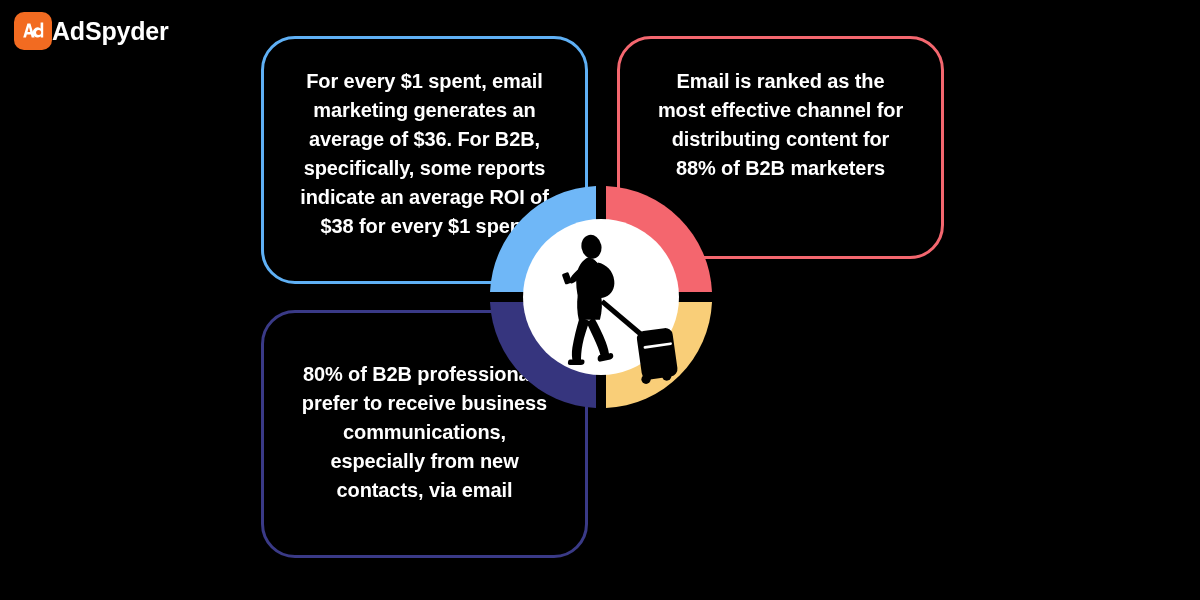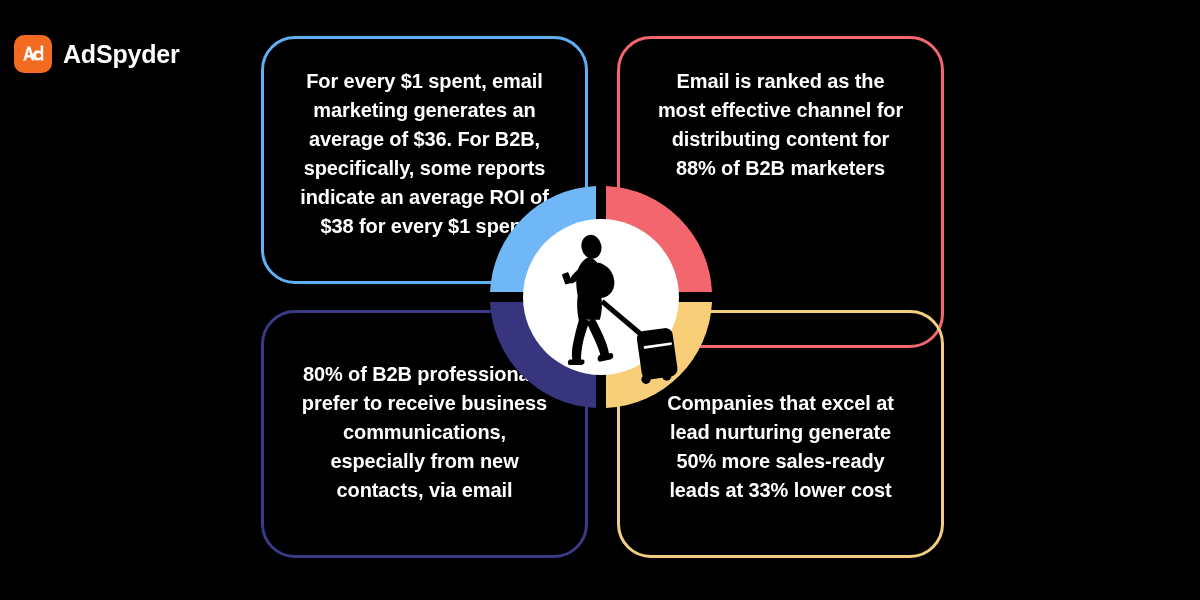--- a/index.html
+++ b/index.html
@@ -13,21 +13,21 @@
   .canvas {
     position:relative;
     width:1200px; height:600px;
     background:#000000;
   }
 
   
   .brand {
     position:absolute;
     left:14px; top:12px;
-    display:flex; align-items:center; gap:11px;margin-top:23px;
+    display:flex; align-items:center; 
   }
   .brand-mark {
     width:38px; height:38px;
     border-radius:10px;
     background:#F26B21;
     display:flex; align-items:center; justify-content:center;
     flex:0 0 auto;
   }
   .brand-mark svg { display:block; }
   .brand-name {
@@ -65,21 +65,21 @@
     width:327px; height:248px;
     border-color:#5FB0F5;
     align-items:flex-start;
     justify-content:center;
   }
   #card-tl .card-text { padding:0 8px; }
 
   
   #card-tr {
     left:617px; top:36px;
-    width:327px; height:312px;
+    width:327px; height:223px;
     border-color:#F4676F;
     align-items:flex-start;
     justify-content:center;
   }
   #card-tr .card-text { padding:0 6px; }
 
   
   #card-bl {
     left:261px; top:310px;
     width:327px; height:248px;
@@ -132,23 +132,20 @@
   </div>
 
   <div class="card" id="card-tr" style="border-color: rgb(244, 103, 111);">
     <div class="card-text">Email is ranked as the most effective channel for distributing content for 88% of B2B marketers</div>
   </div>
 
   <div class="card" id="card-bl" style="border-color: rgb(58, 58, 135); text-decoration: underline;">
     <div class="card-text">80% of B2B professionals prefer to receive business communications, especially from new contacts, via email</div>
   </div>
 
-  <div class="card" id="card-br" style="border-color: rgb(243, 206, 128);">
-    <div class="card-text">Companies that excel at lead nurturing generate 50% more sales-ready leads at 33% lower cost</div>
-  </div>
 
   <div class="emblem">
     <svg viewBox="0 0 222 222" aria-hidden="true">
 
       <g>
         <path id="seg-tl" d="M106 111 L106 0 A111 111 0 0 0 0 106 L106 106 Z" fill="#6FB7F7"></path>
         <path id="seg-tr" d="M116 106 L116 0 A111 111 0 0 1 222 106 L116 106 Z" fill="#F4666E"></path>
         <path id="seg-bl" d="M106 116 L0 116 A111 111 0 0 0 106 222 L106 116 Z" fill="#36357E"></path>
         <path id="seg-br" d="M116 116 L222 116 A111 111 0 0 1 116 222 L116 116 Z" fill="#F9CE78"></path>
       </g>

